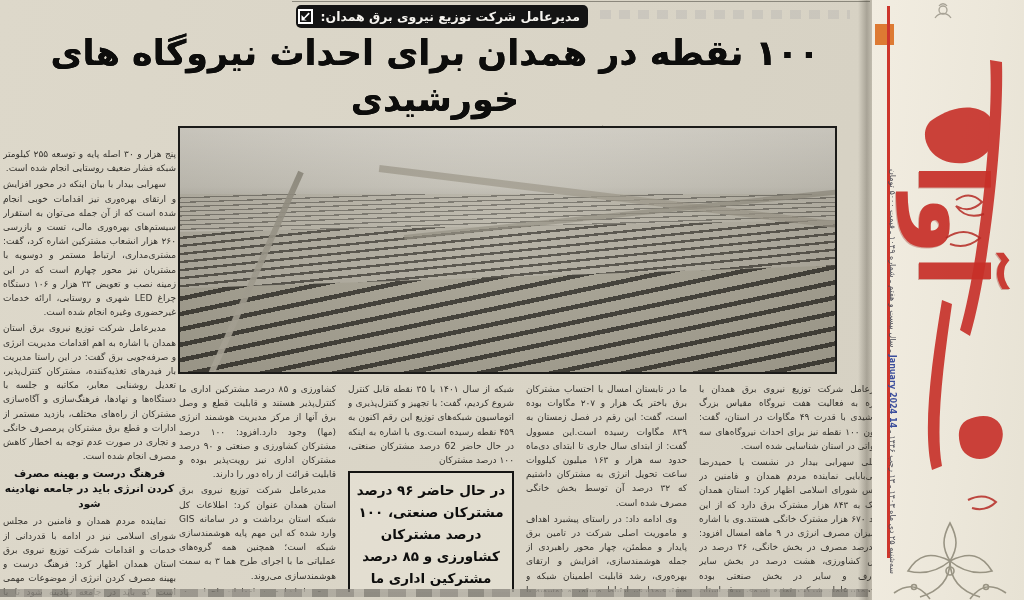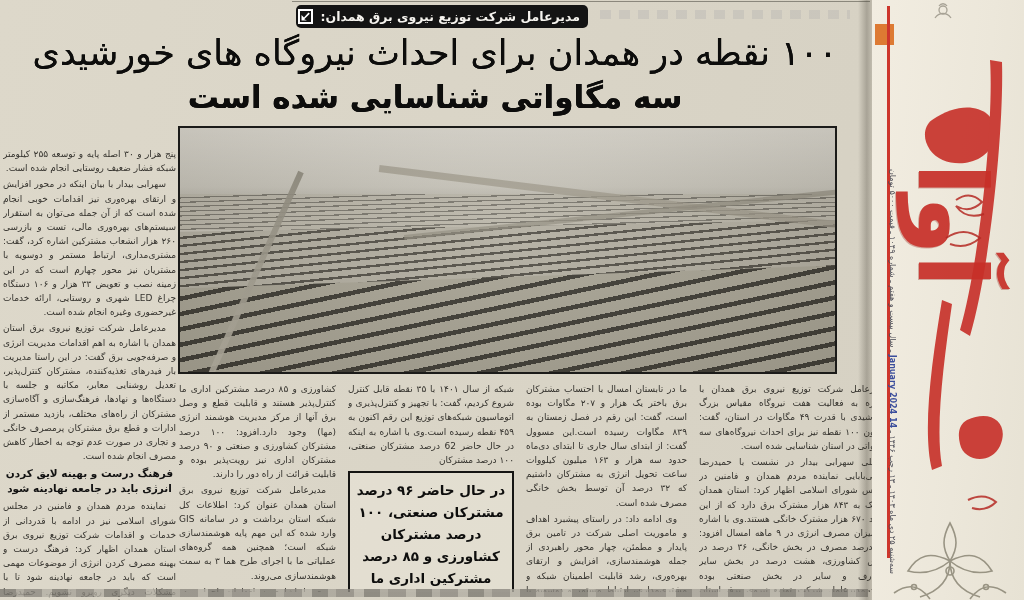--- a/index.html
+++ b/index.html
@@ -13,21 +13,21 @@
   .ghost-bleed{position:absolute;top:10px;left:600px;width:250px;height:9px;opacity:.18;filter:blur(.6px);
     background:repeating-linear-gradient(90deg,rgba(80,85,120,.55) 0 11px,transparent 11px 19px);}
 
   .kicker{position:absolute;top:5px;left:296px;width:292px;height:23px;background:#141414;color:#f5f3ee;
     display:flex;flex-direction:row;align-items:center;direction:rtl;padding:4px 8px;gap:7px;border-radius:5px;}
   .kicker-label{font-size:12.5px;font-weight:bold;white-space:nowrap;letter-spacing:-.2px;}
   .kicker-iconbox{margin-right:auto;width:15px;height:15px;background:#fff;display:flex;align-items:center;justify-content:center;flex:0 0 15px;}
   .kicker-iconbox svg{display:block;}
 
   .headline{position:absolute;top:30px;left:0;width:870px;text-align:center;direction:rtl;color:#0d0d0c;}
-  .headline .l1{font-size:35px;font-weight:normal;line-height:46px;letter-spacing:-.5px;text-shadow:0 0 .5px #000;}
+  .headline .l1{font-size:35px;font-weight:bold;line-height:46px;letter-spacing:-.5px;text-shadow:0 0 .5px #000;}
   .headline .l2{font-size:31px;font-weight:bold;line-height:42px;letter-spacing:-.5px;text-shadow:0 0 .5px #000;}
 
   
   .photo{position:absolute;top:126px;left:178px;width:659px;height:248px;border:2px solid #1b1b19;background:#c6c2b8;overflow:hidden;}
   .photo .sky{position:absolute;top:0;left:0;right:0;height:30%;background:linear-gradient(#dbd8d0,#c6c3ba 80%,#b5b2a8);}
   .photo .far{position:absolute;top:27%;left:-5%;width:110%;height:15%;
     background:repeating-linear-gradient(178deg,#6a675f 0 1.2px,#b7b3a7 1.2px 4.5px);opacity:.85;}
   .photo .mid{position:absolute;top:40%;left:-5%;width:110%;height:25%;transform:rotate(-1deg);
     background:repeating-linear-gradient(175deg,#514e47 0 2.4px,#b2ae a2 2.4px 8px);
     background:repeating-linear-gradient(175deg,#514e47 0 2.4px,#b2aea2 2.4px 8px);}
@@ -99,21 +99,21 @@
       <div class="road1"></div>
       <div class="road2"></div>
       <div class="road3"></div>
       <div class="tint"></div>
     </div>
 
     <div class="col1 bodytext">
       <p class="noindent">پنج هزار و ۳۰ اصله پایه و توسعه ۲۵۵ کیلومتر شبکه فشار ضعیف روستایی انجام شده است.</p>
       <p>سهرابی بیدار با بیان اینکه در محور افزایش و ارتقای بهره‌وری نیز اقدامات خوبی انجام شده است که از آن جمله می‌توان به استقرار سیستم‌های بهره‌وری مالی، تست و بازرسی ۲۶۰ هزار انشعاب مشترکین اشاره کرد، گفت: مشتری‌مداری، ارتباط مستمر و دوسویه با مشتریان نیز محور چهارم است که در این زمینه نصب و تعویض ۳۳ هزار و ۱۰۶ دستگاه چراغ LED شهری و روستایی، ارائه خدمات غیرحضوری وغیره انجام شده است.</p>
       <p>مدیرعامل شرکت توزیع نیروی برق استان همدان با اشاره به اهم اقدامات مدیریت انرژی و صرفه‌جویی برق گفت: در این راستا مدیریت بار فیدرهای تغذیه‌کننده، مشترکان کنترل‌پذیر، تعدیل روشنایی معابر، مکاتبه و جلسه با دستگاه‌ها و نهادها، فرهنگ‌سازی و آگاه‌سازی مشترکان از راه‌های مختلف، بازدید مستمر از ادارات و قطع برق مشترکان پرمصرف خانگی و تجاری در صورت عدم توجه به اخطار کاهش مصرف انجام شده است.</p>
-      <div class="subhead">فرهنگ درست و بهینه لایق کردن انرژی باید در جامعه نهادینه شود</div>
+      <div class="subhead">فرهنگ درست و بهینه مصرف کردن انرژی باید در جامعه نهادینه شود</div>
       <p>نماینده مردم همدان و فامنین در مجلس شورای اسلامی نیز در ادامه با قدردانی از خدمات و اقدامات شرکت توزیع نیروی برق استان همدان اظهار کرد: فرهنگ درست و بهینه مصرف کردن انرژی از موضوعات مهمی است که باید در جامعه نهادینه شود تا با مشکلات دیگری روبرو نشویم. حمیدرضا حاجی‌بابایی با تأکید بر ایجاد همبستگی و وحدت در زمینه مصرف بهینه انرژی، افزود: باید با تمام قدرت برای بهبود وضعیت استان کار و تلاش کنیم چراکه همدان پایتخت تاریخ و تمدن است و مردم آن لایق بهترین‌ها هستند. وی با تأکید بر استفاده از ظرفیت جوانان نخبه استان گفت: باید نخبگان استانی شناسایی و در پست‌های تخصصی بکارگیری شوند تا رشد و پیشرفت تخصصی و همه جانبه استان را شاهد باشیم.</p>
     </div>
 
     <div class="bottomcols">
       <div class="bcol bodytext">
         <p class="noindent">کشاورزی و ۸۵ درصد مشترکین اداری ما کنترل‌پذیر هستند و قابلیت قطع و وصل برق آنها از مرکز مدیریت هوشمند انرژی (مها) وجود دارد.افزود: ۱۰۰ درصد مشترکان کشاورزی و صنعتی و ۹۰ درصد مشترکان اداری نیز رویت‌پذیر بوده و قابلیت قرائت از راه دور را دارند.</p>
         <p>مدیرعامل شرکت توزیع نیروی برق استان همدان عنوان کرد: اطلاعات کل شبکه استان برداشت و در سامانه GIS وارد شده که این مهم پایه هوشمندسازی شبکه است؛ همچنین همه گروه‌های عملیاتی ما با اجرای طرح هما ۳ به سمت هوشمندسازی می‌روند.</p>
         <p>وی با اشاره به اقدامات اجرایی در محور افزایش قابلیت اطمینان شبکه گفت: در این زمینه نیز اصلاح شبکه توزیع ۶۲۲ روستا شامل تعویض و جابجایی</p>
       </div>
       <div class="bcol bodytext">

